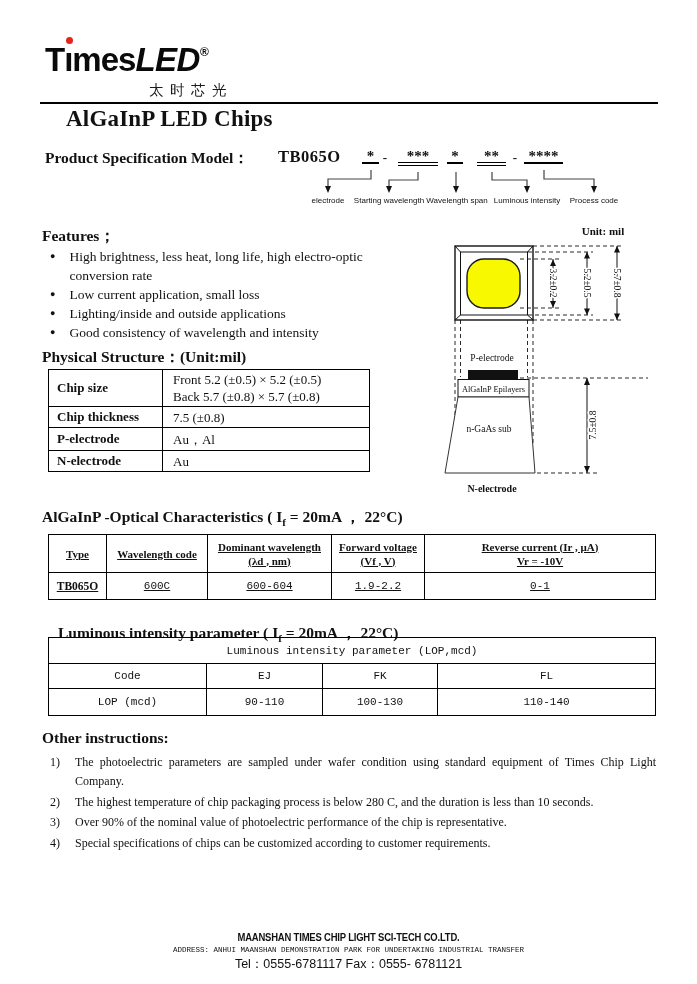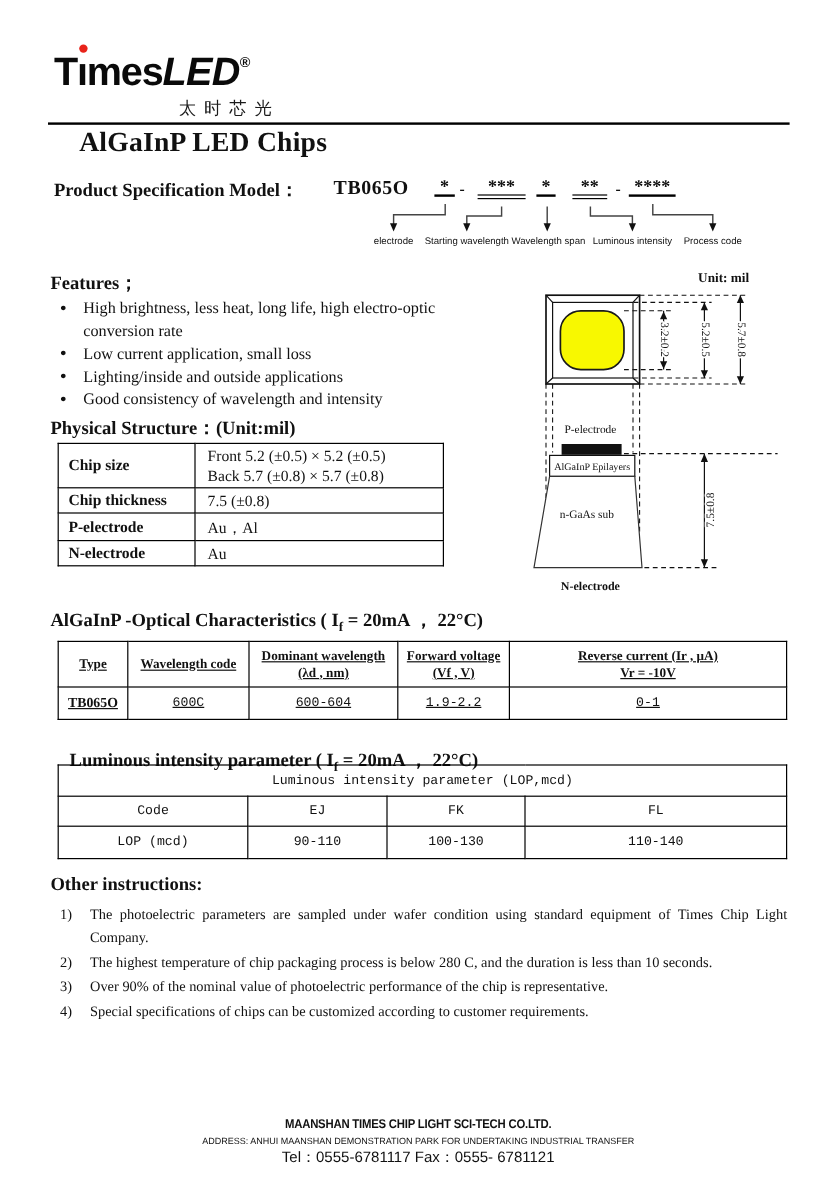--- a/index.html
+++ b/index.html
@@ -69,21 +69,21 @@
   .oi-list{left:50px;top:753px;width:608px;}
   .oi-item{display:flex;font-size:12px;line-height:19px;margin-bottom:1.5px;}
   .oi-item .num{flex:none;width:25px;}
   .oi-item .txt{width:581px;}
   .jl{text-align:justify;text-align-last:justify;}
 
   
   .f1,.f2,.f3{left:0;width:697px;text-align:center;white-space:nowrap;}
   .f1{top:931px;font-family:"Liberation Sans",sans-serif;font-weight:800;font-size:10.5px;
       letter-spacing:-0.2px;transform:scaleX(0.9);}
-  .f2{top:946px;font-family:Liberation Sans, sans-serif;font-size:7.5px;}
+  .f2{top:946px;font-family:Liberation Mono, monospace;font-size:7.5px;}
   .f3{top:956px;font-family:"Liberation Sans",sans-serif;font-size:12.5px;}
 
   svg text{font-family:"Liberation Serif",serif;fill:#111;}
 </style>
 </head>
 <body>
 
 <div class="abs logo">
   <span class="brand"><span>Tımes</span><span class="led">LED</span><span class="reg">®</span><span class="red-dot"></span></span>
 </div>

